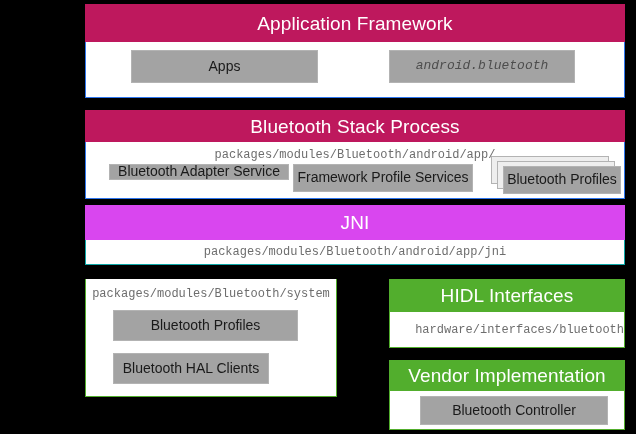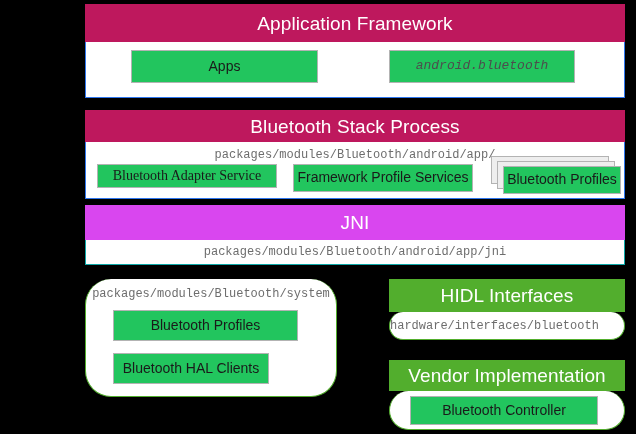--- a/index.html
+++ b/index.html
@@ -49,36 +49,36 @@
     border-top: none;
     position: relative;
   }
 
   .hdr-blue  { background: #be185d; }
   .hdr-teal  { background: #d946ef; }
   .hdr-green { background: #52ae2d; }
 
   .body-blue  { border-color: #2f76ee; }
   .body-teal  { border-color: #0da7a7; }
-  .body-green { border-color: #52ae2d; border-radius: 26px; }
+  .body-green { border-color: #52ae2d; }
 
   
   .path-line {
     font-family: "Liberation Mono", "DejaVu Sans Mono", monospace;
     font-size: 12px;
     color: #6d6d6d;
     text-align: center;
     white-space: nowrap;
     line-height: 1;
   }
 
   
   .node {
     box-sizing: border-box;
-    background: #22c55e;
+    background: #a3a3a3;
     border: 1px solid #b3b3b3;
     color: #1a1a1a;
     font-size: 14px;
     display: flex;
     align-items: center;
     justify-content: center;
     text-align: center;
     line-height: 1.1;
     position: absolute;
   }
@@ -136,21 +136,21 @@
       <div class="node" style="left:45px; top:8px; width:187px; height:33px;">Apps</div>
       <div class="node mono" style="left:303px; top:8px; width:186px; height:33px;">android.bluetooth</div>
     </div>
   </div>
 
   <div class="block" style="left:85px; top:110px; width:540px; height:89px;">
     <div class="block-header hdr-blue" style="height:32px;">Bluetooth Stack Process</div>
     <div class="block-body body-blue" style="height:57px;">
       <div class="path-line" style="position:absolute; left:0; right:0; top:7px;">packages/modules/Bluetooth/android/app/</div>
 
-      <div class="node" style="left:11px; top:22px; width:180px; height:24px;font-family:Liberation Serif, serif;">Bluetooth Adapter Service</div>
+      <div class="node" style="left:23px; top:22px; width:180px; height:16px;">Bluetooth Adapter Service</div>
 
       <div class="node" style="left:207px; top:22px; width:180px; height:28px;">Framework Profile Services</div>
 
       <div class="stack-wrap" style="left:405px; top:14px; width:130px; height:40px;">
         <div class="stack-shadow" style="left:0px; top:0px; width:118px; height:28px;"></div>
         <div class="stack-shadow" style="left:6px; top:5px; width:118px; height:28px;"></div>
         <div class="node" style="left:12px; top:10px; width:118px; height:28px;">Bluetooth Profiles</div>
       </div>
     </div>
   </div>
@@ -173,25 +173,25 @@
       <div class="path-line" style="position:absolute; left:0; right:0; top:9px;">packages/modules/Bluetooth/system</div>
 
       <div class="node" style="left:27px; top:31px; width:185px; height:31px;">Bluetooth Profiles</div>
 
       <div class="node" style="left:27px; top:74px; width:156px; height:31px;">Bluetooth HAL Clients</div>
     </div>
   </div>
 
   <div class="block" style="left:389px; top:279px; width:236px; height:61px;">
     <div class="block-header hdr-green" style="height:33px;">HIDL Interfaces</div>
-    <div class="block-body body-green" style="height:28px; display:flex; align-items:center; justify-content:flex-start;">
+    <div class="block-body body-green" style="height:36px; display:flex; align-items:center; justify-content:flex-end;">
       <div class="path-line">hardware/interfaces/bluetooth</div>
     </div>
   </div>
 
   <div class="block" style="left:389px; top:360px; width:236px; height:70px;">
     <div class="block-header hdr-green" style="height:31px;">Vendor Implementation</div>
     <div class="block-body body-green" style="height:39px;">
-      <div class="node" style="left:20px; top:5px; width:188px; height:29px;">Bluetooth Controller</div>
+      <div class="node" style="left:30px; top:5px; width:188px; height:29px;">Bluetooth Controller</div>
     </div>
   </div>
 
 </div>
 
 </body></html>

